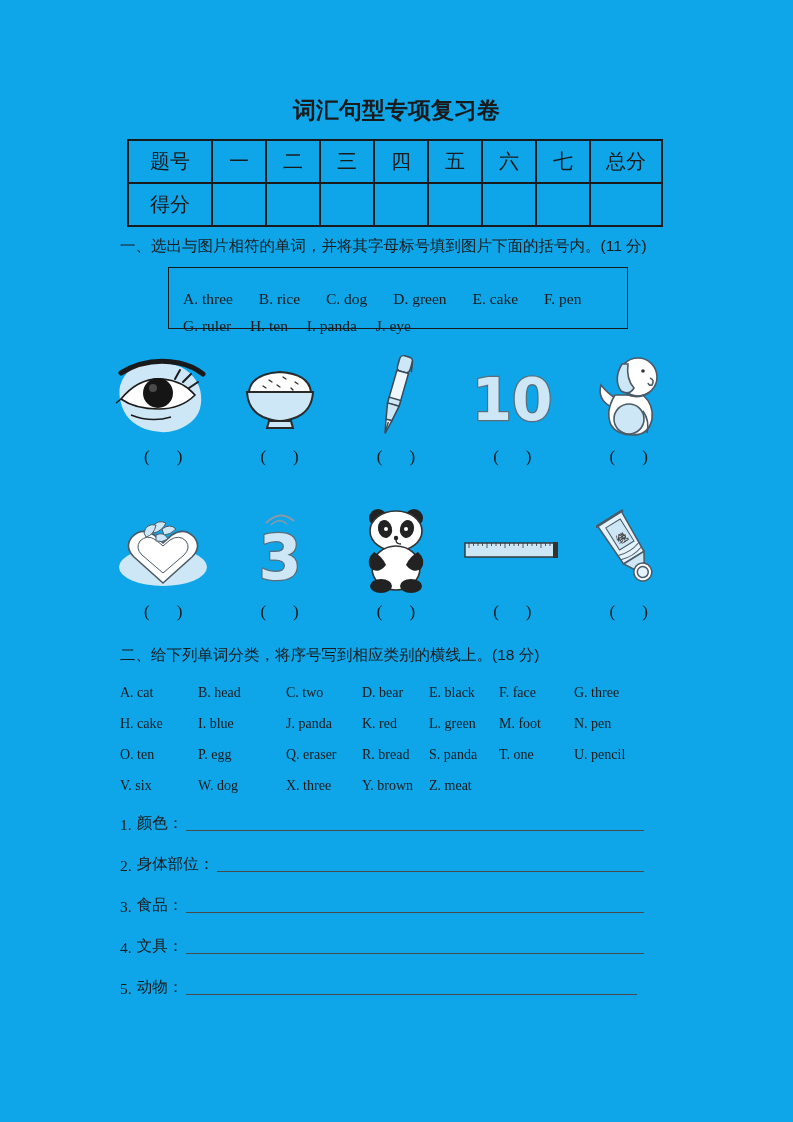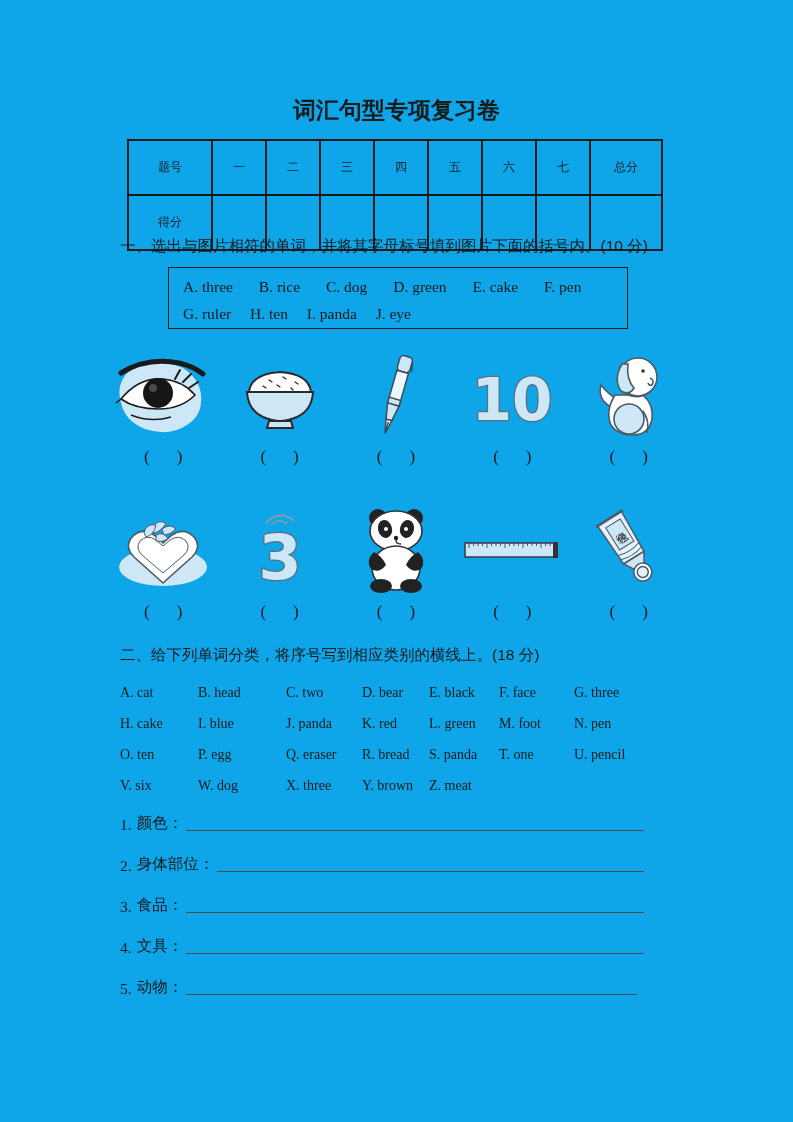--- a/index.html
+++ b/index.html
@@ -4,32 +4,32 @@
 <style>
   * { box-sizing: border-box; }
   html,body { margin:0; padding:0; background:#ffffff; }
   body { width:793px; height:1122px; font-family:"Liberation Serif","DejaVu Serif",serif; color:#1a1a1a; }
   .page { position:relative; width:793px; height:1122px; background:#0ea5e9; overflow:hidden; }
 
   .title { position:absolute; top:95px; left:0; width:100%; text-align:center;
            font-size:23px; font-weight:bold; font-family:"Liberation Sans",sans-serif; }
 
   table.score-table { position:absolute; top:139px; left:127px; border-collapse:collapse; table-layout:fixed; }
-  table.score-table td { border:2px solid #1a1a1a; height:55px; text-align:center; vertical-align:middle;
-           font-size:12px; font-family:"Liberation Sans",sans-serif; padding:0; }
+  table.score-table td { border:2px solid #1a1a1a; height:43px; text-align:center; vertical-align:middle;
+           font-size:20px; font-family:"Liberation Sans",sans-serif; padding:0; }
   table.score-table td.c0 { width:84px; }
   table.score-table td.cm { width:54px; }
   table.score-table td.c8 { width:72px;border-radius:21px; }
 
   .sec-heading { position:absolute; left:120px; font-size:15.5px; font-family:"Liberation Sans",sans-serif; white-space:nowrap; }
   #s1-heading { top:236px; }
   #s2-heading { top:645px; }
 
   .word-bank { position:absolute; top:267px; left:168px; width:460px; height:62px;
-           border:1.5px solid #1a1a1a; padding:5px 0 0 14px; font-size:15.5px; }
+           border:1.5px solid #1a1a1a; padding:17px 0 0 14px; font-size:15.5px; }
   .word-bank .bank-line { height:27px; line-height:27px; white-space:nowrap; }
   .word-bank .bank-line.l1 span { margin-right:22px; }
   .word-bank .bank-line.l2 span { margin-right:15px; }
 
   .pic-row { position:absolute; left:105px; width:582px; display:flex; }
   #pics1 { top:352px; }
   #pics2 { top:505px; }
   .pic-row .cell { width:116.4px; height:90px; display:flex; align-items:center; justify-content:center; }
 
   .bracket-row { position:absolute; left:105px; width:582px; display:flex; }
@@ -80,21 +80,21 @@
       <td class="cm"></td>
       <td class="cm"></td>
       <td class="cm"></td>
       <td class="cm"></td>
       <td class="cm"></td>
       <td class="c8"></td>
     </tr>
   </tbody>
     </table>
 
-  <div class="sec-heading" id="s1-heading">一、选出与图片相符的单词，并将其字母标号填到图片下面的括号内。(10 分)</div>
+  <div class="sec-heading" id="s1-heading">一、选出与图片相符的单词，并将其字母标号填到图片下面的括号内。(11 分)</div>
 
   <div class="word-bank">
     <div class="bank-line l1">
       <span>A. three</span>
       <span>B. rice</span>
       <span>C. dog</span>
       <span>D. green</span>
       <span>E. cake</span>
       <span>F. pen</span>
     </div>

